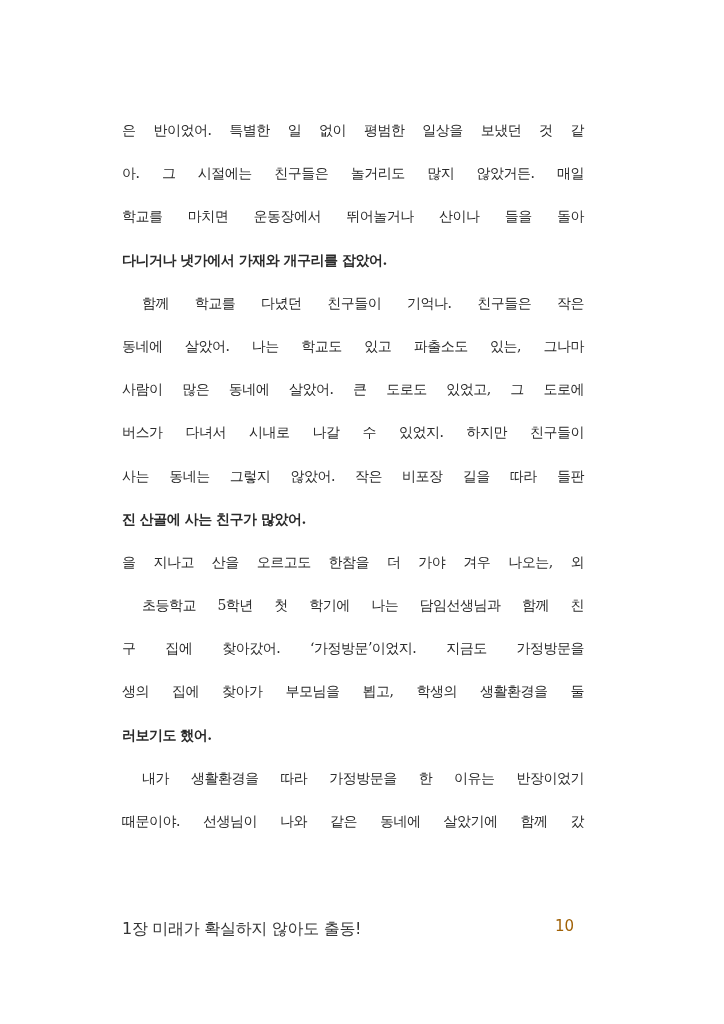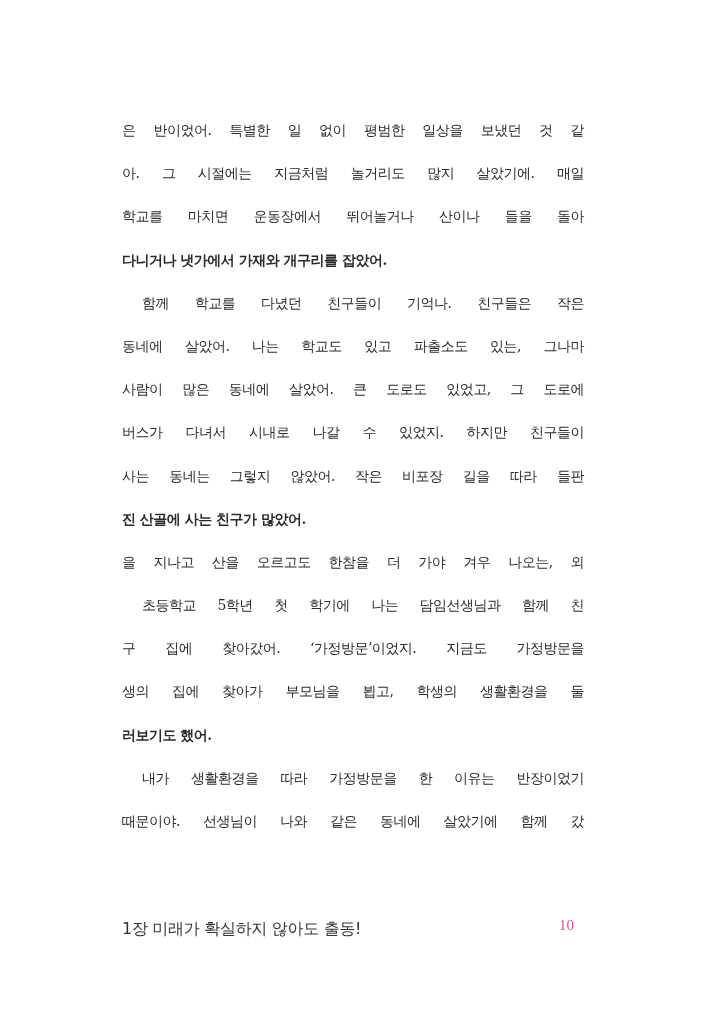--- a/index.html
+++ b/index.html
@@ -57,31 +57,30 @@
       top: 2px;
       font-size: 16px;
       color: #333333;
       letter-spacing: -0.3px;
     }
     .page-number {
       position: absolute;
       right: 0;
       top: 0;
       font-size: 15px;
-      color: #ec4899;
-      font-family: Liberation Serif, serif;
+      color: #a16207;
     }
   </style>
 </head>
 <body>
 
 <div class="page">
   <div class="body-text">
     <div class="line">은 반이었어. 특별한 일 없이 평범한 일상을 보냈던 것 같</div>
-    <div class="line">아. 그 시절에는 지금처럼 놀거리도 많지 살았기에. 매일</div>
+    <div class="line">아. 그 시절에는 친구들은 놀거리도 많지 않았거든. 매일</div>
     <div class="line">학교를 마치면 운동장에서 뛰어놀거나 산이나 들을 돌아</div>
     <div class="line last">다니거나 냇가에서 가재와 개구리를 잡았어.</div>
     <div class="line indent">함께 학교를 다녔던 친구들이 기억나. 친구들은 작은</div>
     <div class="line">동네에 살았어. 나는 학교도 있고 파출소도 있는, 그나마</div>
     <div class="line">사람이 많은 동네에 살았어. 큰 도로도 있었고, 그 도로에</div>
     <div class="line">버스가 다녀서 시내로 나갈 수 있었지. 하지만 친구들이</div>
     <div class="line">사는 동네는 그렇지 않았어. 작은 비포장 길을 따라 들판</div>
     <div class="line last">진 산골에 사는 친구가 많았어.</div>
     <div class="line">을 지나고 산을 오르고도 한참을 더 가야 겨우 나오는, 외</div>
     <div class="line indent">초등학교 5학년 첫 학기에 나는 담임선생님과 함께 친</div>

